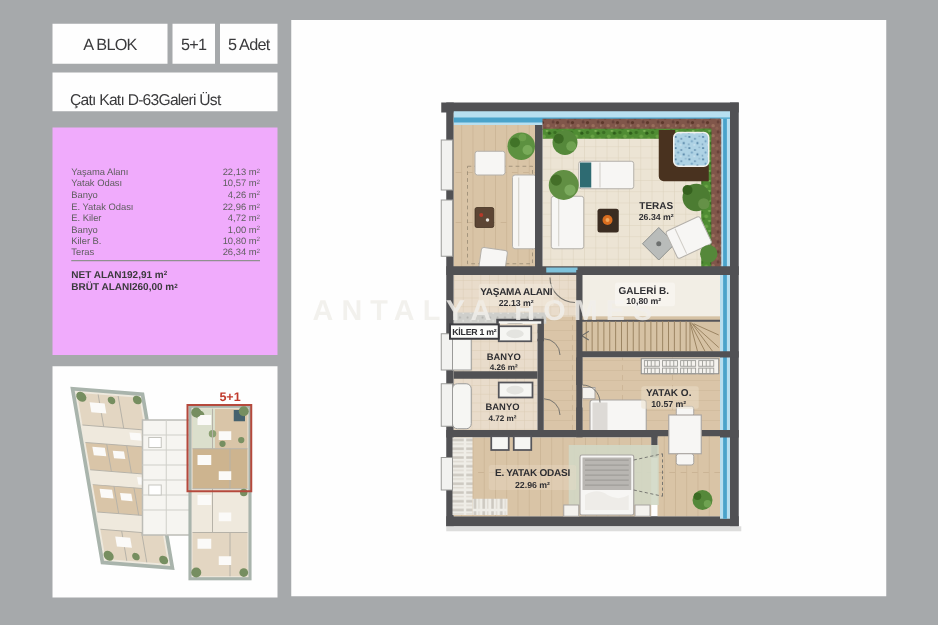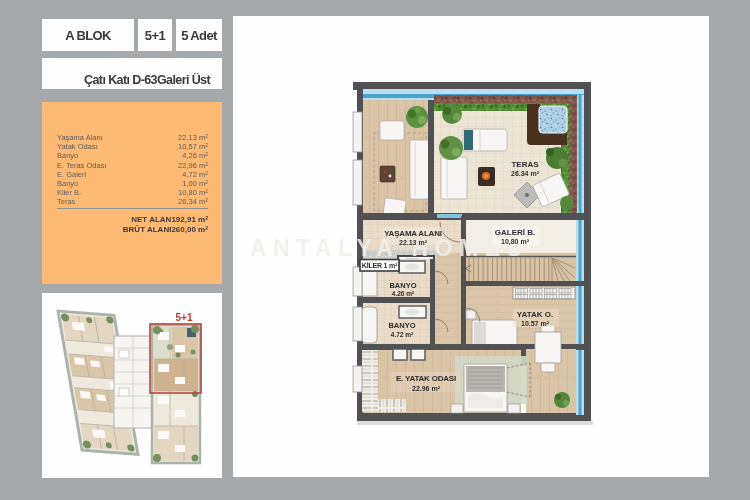--- a/index.html
+++ b/index.html
@@ -1,26 +1,26 @@
 <!DOCTYPE html>
 <html><head>
 <meta charset="utf-8">
 <style>
 html,body{margin:0;padding:0}
 body{width:750px;height:500px;background:#a6a9ab;filter:blur(0.5px);font-family:"Liberation Sans",sans-serif;position:relative;overflow:hidden}
 .panel{position:absolute;background:#fefefe}
 .hbox{position:absolute;background:#fefefe;display:flex;align-items:center;justify-content:center;
-font-weight:bold;font-size:13px;color:#3a3a3c;letter-spacing:-0.6px}
-#row2{justify-content:flex-end;padding:12px 12px 0 14px;box-sizing:border-box;font-size:12.5px}
-#list{position:absolute;left:42px;top:102px;width:180px;height:182px;background:#fdba74;font-size:7.5px;color:#5d5d5d}
+font-weight:normal;font-size:13px;color:#3a3a3c;letter-spacing:-0.6px}
+#row2{justify-content:flex-start;padding:12px 12px 0 14px;box-sizing:border-box;font-size:12.5px}
+#list{position:absolute;left:42px;top:102px;width:180px;height:182px;background:#f0abfc;font-size:7.5px;color:#5d5d5d}
 #list .rows{position:absolute;left:15px;top:31px;width:151px}
 #list .r{display:flex;justify-content:space-between;height:9.2px;line-height:9.2px}
 #list .sep{position:absolute;left:15px;top:106px;width:151px;border-top:1px solid #909090}
 #list .tot{position:absolute;left:15px;top:113px;width:151px;font-weight:bold;color:#3a3a3c;font-size:8px}
-#list .t{display:flex;justify-content:flex-end;height:9.6px;line-height:9.6px}
+#list .t{display:flex;justify-content:flex-start;height:9.6px;line-height:9.6px}
 sup{font-size:5px;vertical-align:2px;line-height:0}
 </style>
 </head>
 <body>
 
 <div class="hbox" style="left:42px;top:19px;width:92px;height:32px">A BLOK</div>
 <div class="hbox" style="left:138px;top:19px;width:34px;height:32px">5+1</div>
 <div class="hbox" style="left:176px;top:19px;width:46px;height:32px">5 Adet</div>
 <div class="hbox" id="row2" style="left:42px;top:58px;width:180px;height:31px">
     <span>Çatı Katı D-63</span>
@@ -35,25 +35,25 @@
       </div>
     <div class="r">
         <span>Yatak Odası</span>
         <span>10,57 m<sup>2</sup></span>
       </div>
     <div class="r">
         <span>Banyo</span>
         <span>4,26 m<sup>2</sup></span>
       </div>
     <div class="r">
-        <span>E. Teras Odası</span>
+        <span>E. Yatak Odası</span>
         <span>22,96 m<sup>2</sup></span>
       </div>
     <div class="r">
-        <span>E. Galeri</span>
+        <span>E. Kiler</span>
         <span>4,72 m<sup>2</sup></span>
       </div>
     <div class="r">
         <span>Banyo</span>
         <span>1,00 m<sup>2</sup></span>
       </div>
     <div class="r">
         <span>Kiler B.</span>
         <span>10,80 m<sup>2</sup></span>
       </div>

